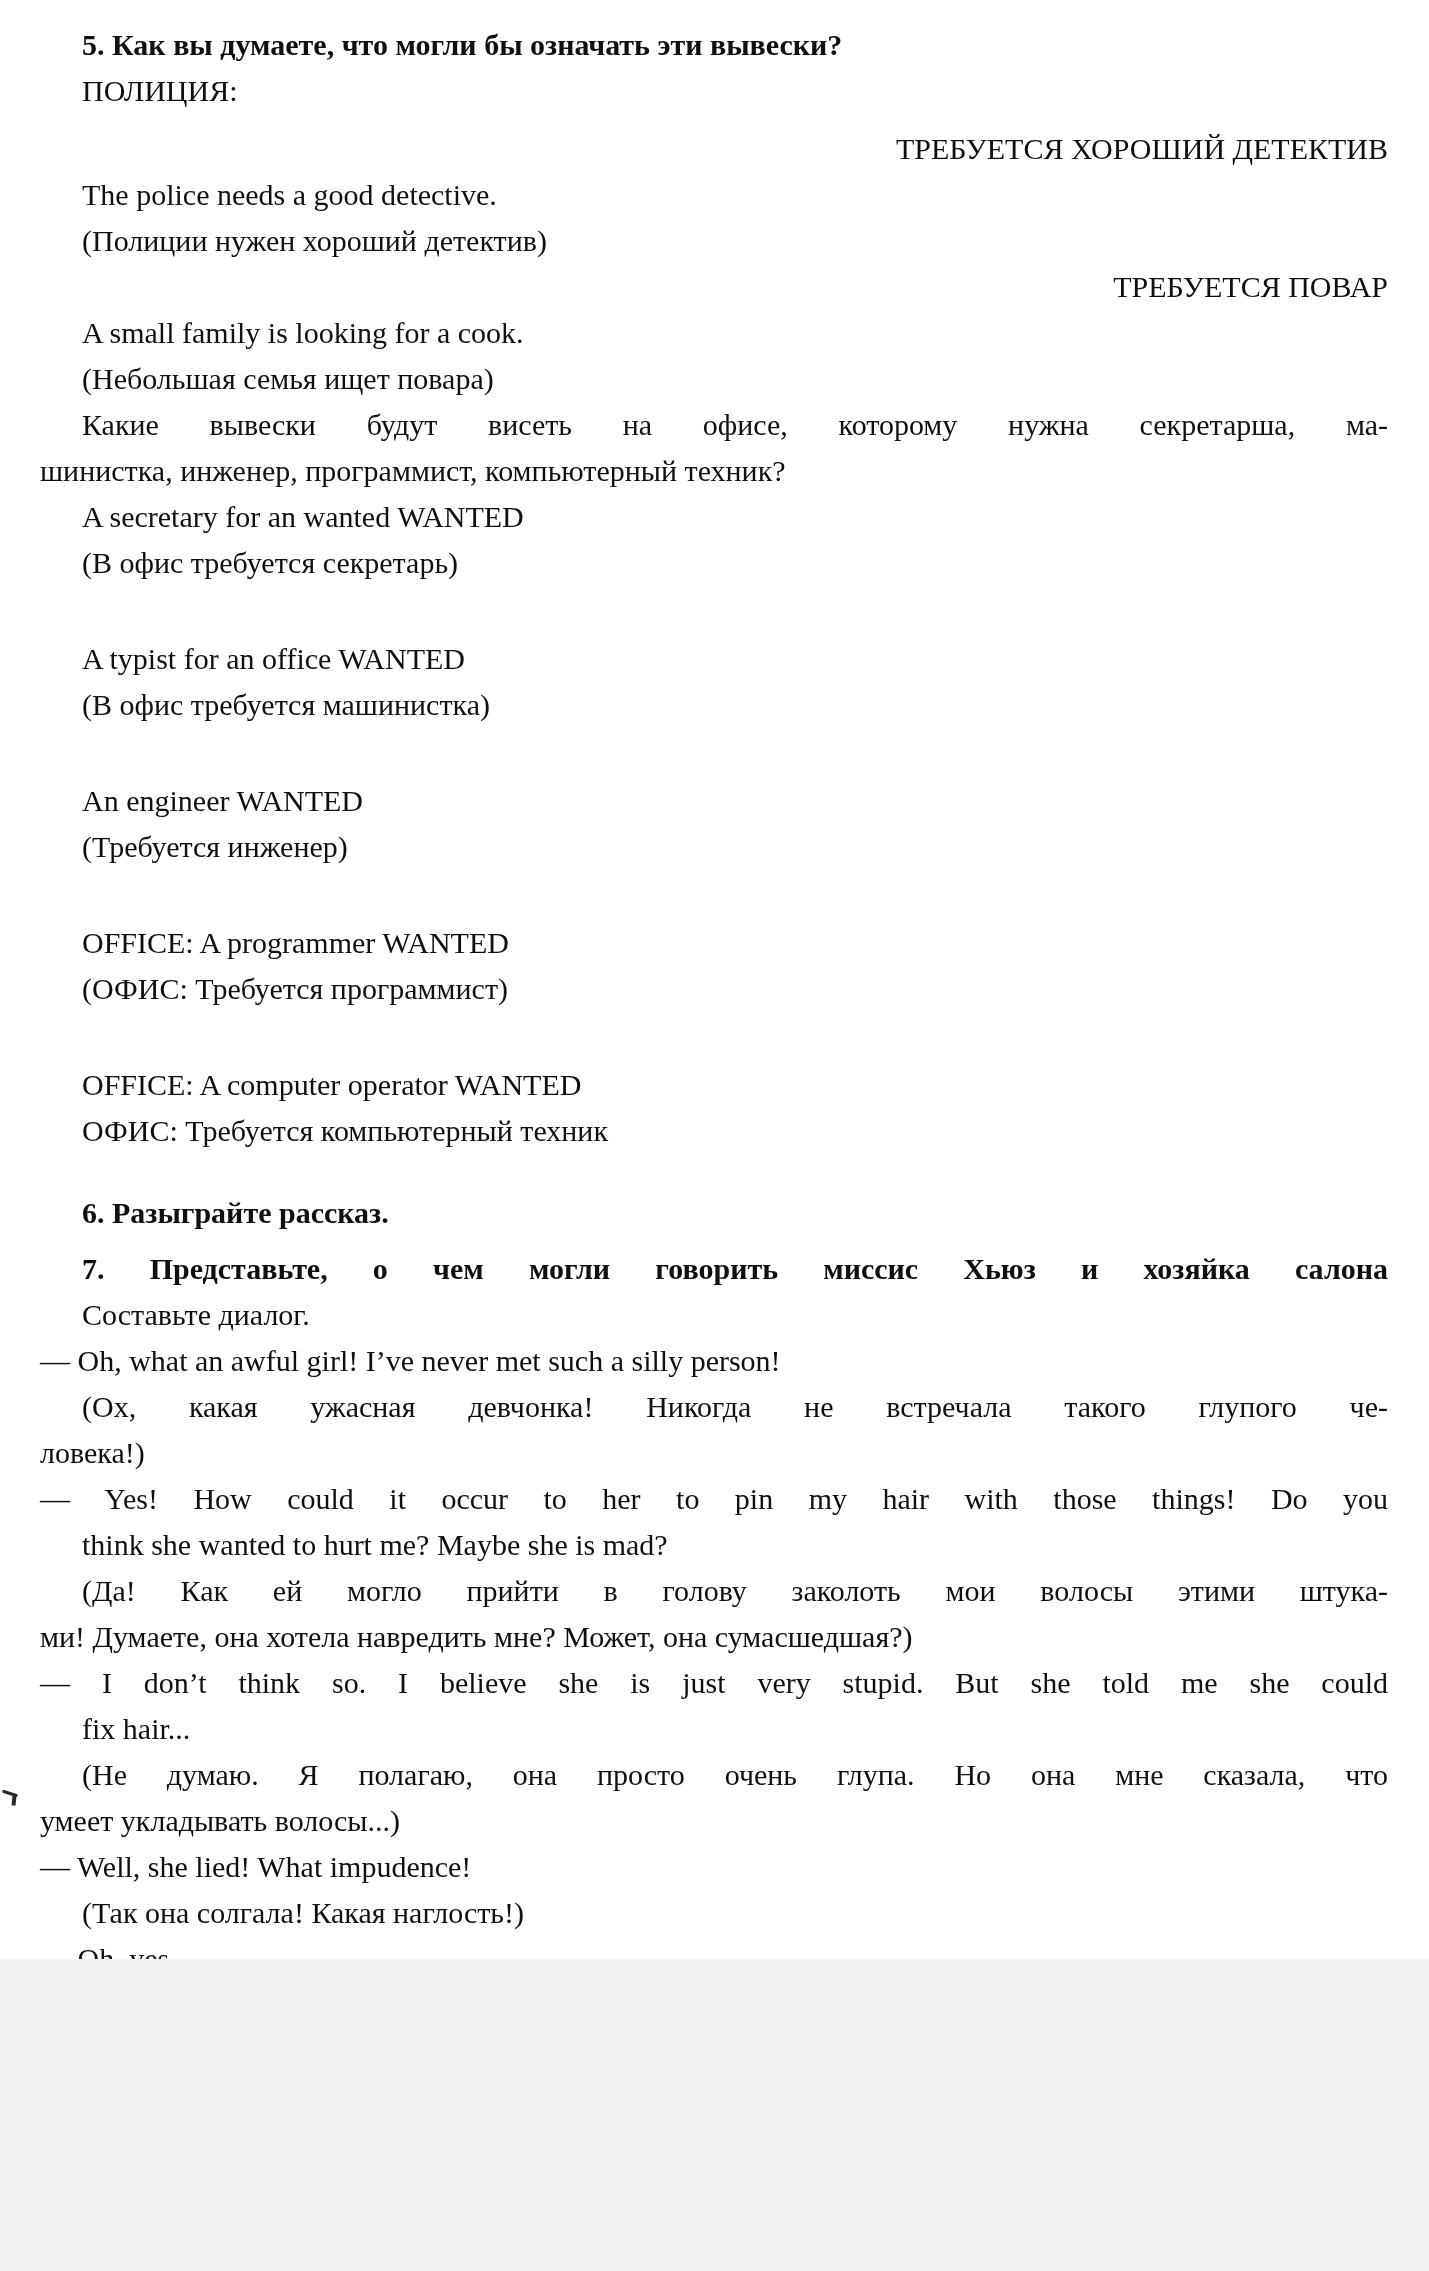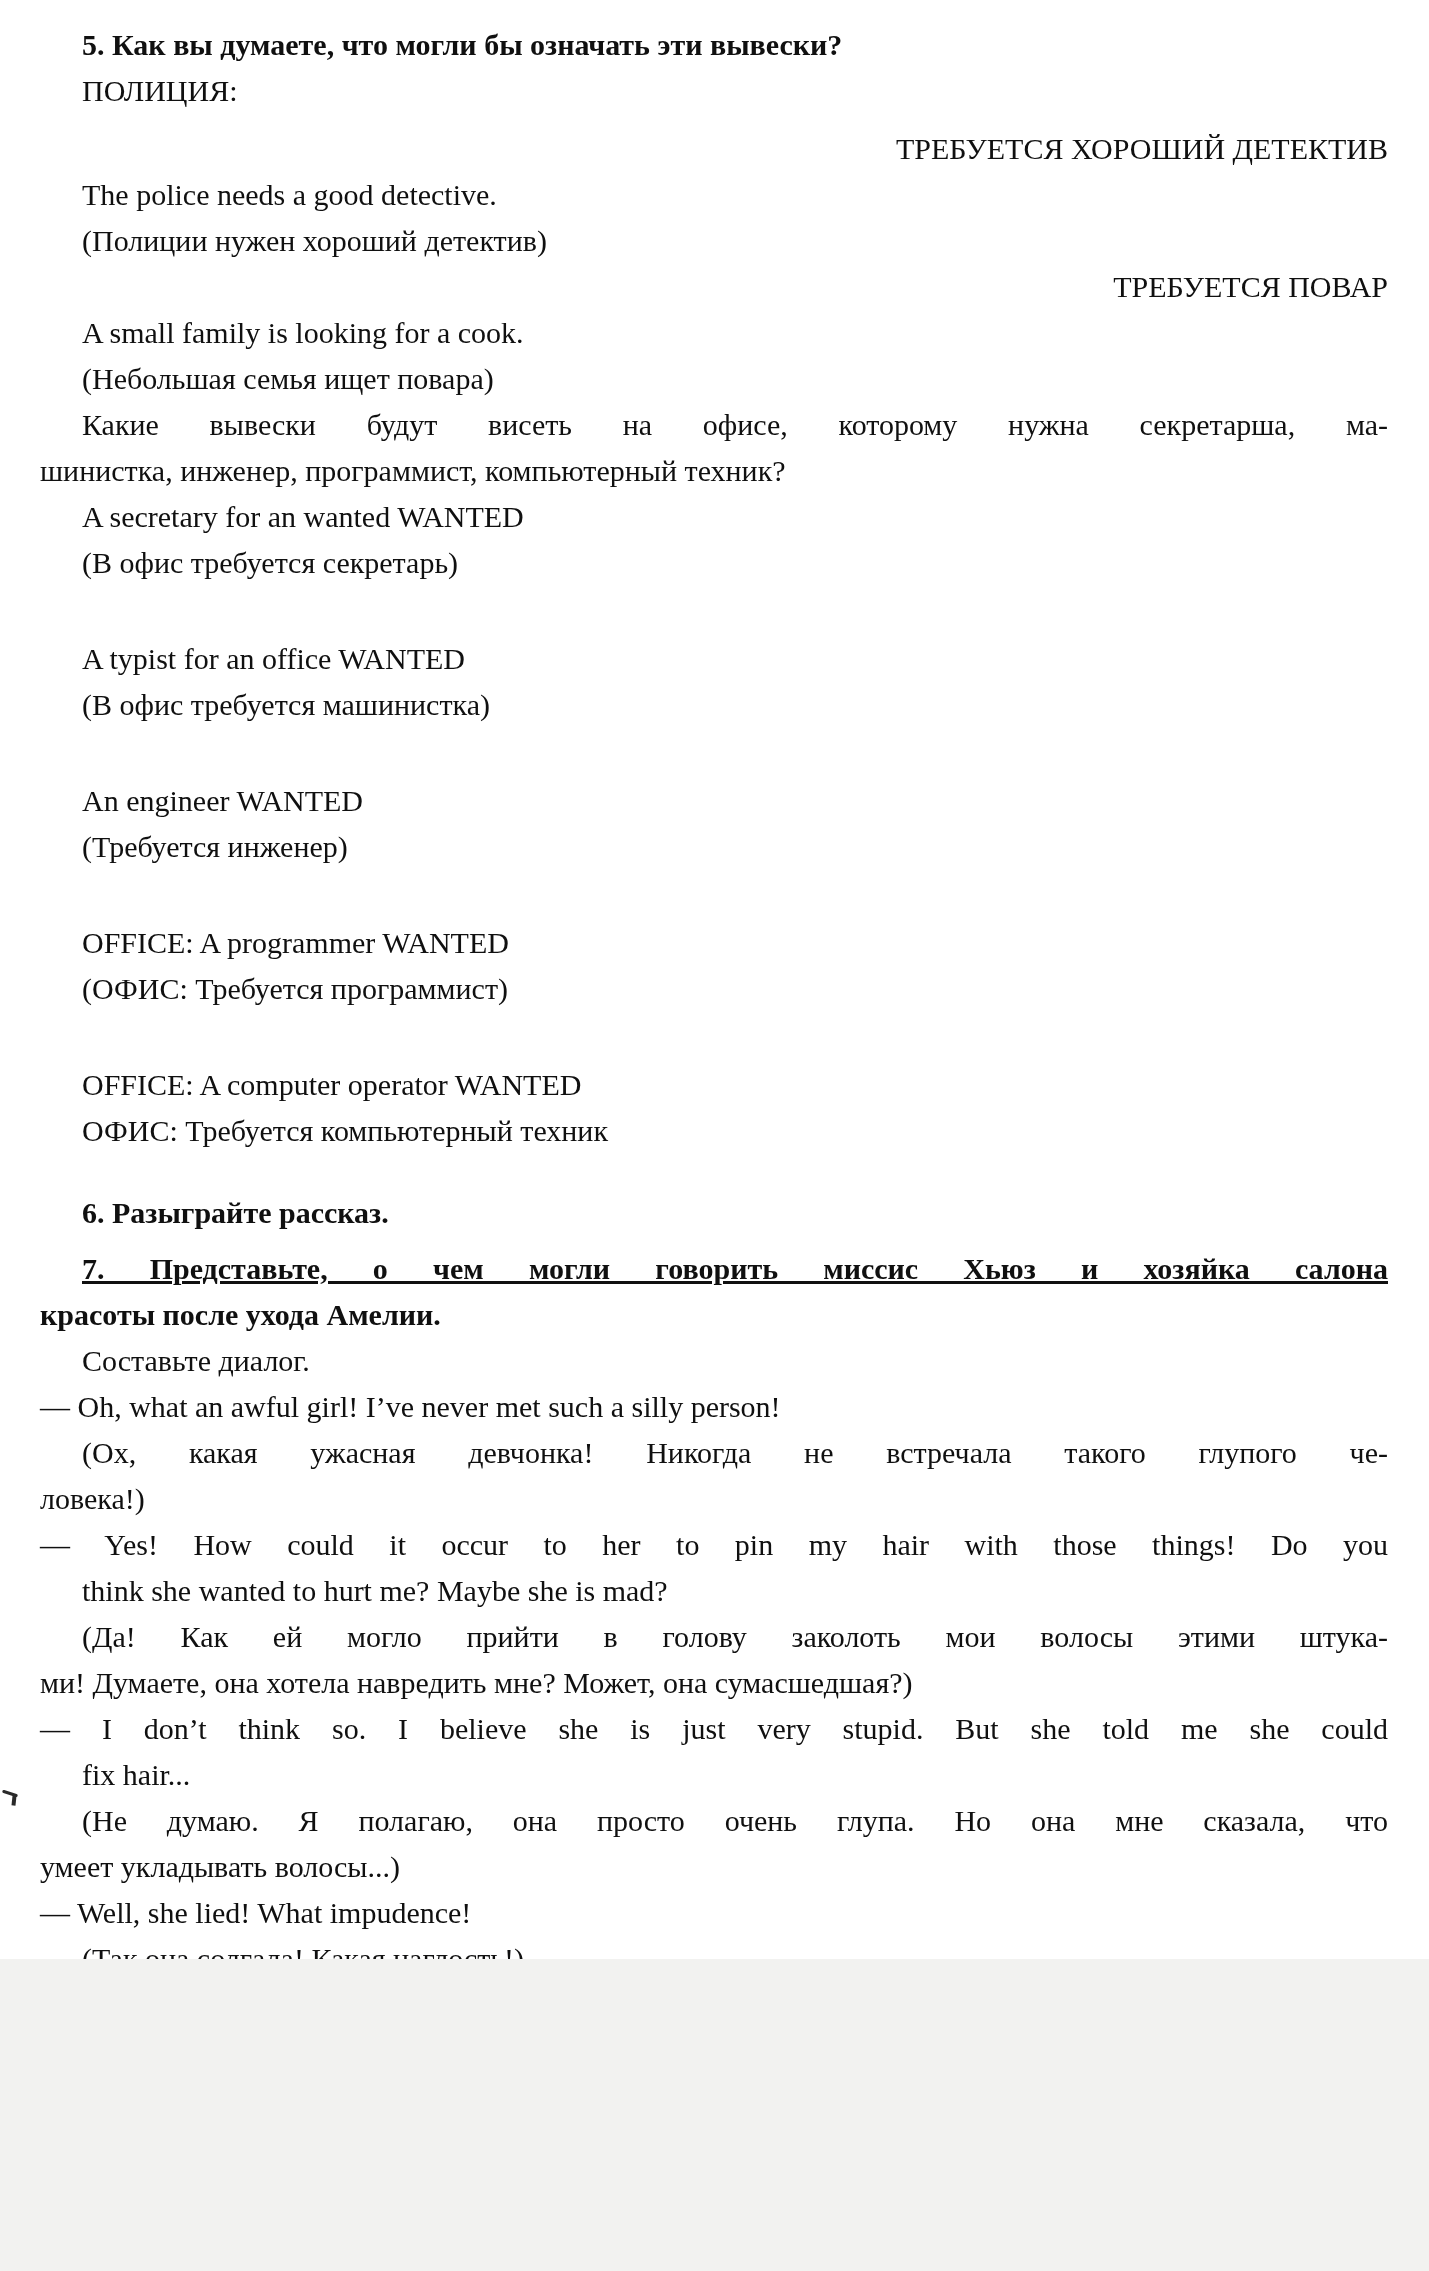--- a/index.html
+++ b/index.html
@@ -37,21 +37,21 @@
   
   .jst {
     text-align: justify;
     text-align-last: justify;
     white-space: normal;
   }
   
   .gap   { margin-top: 50px; }
   .gapsm { margin-top: 36px; }
   .gapxs { margin-top: 12px; }
-  .gapxxs{ margin-top: 10px; text-decoration: underline; }
+  .gapxxs{ margin-top: 10px; }
 
   .page-number {
     position: absolute;
     left: 61px;
     top: 2182px;
     font-size: 43px;
     font-weight: 400;
     letter-spacing: 1px;
   }
   
@@ -97,21 +97,20 @@
     <div class="ln ind gap">A typist for an office WANTED</div>
     <div class="ln ind">(В офис требуется машинистка)</div>
     <div class="ln ind gap">An engineer WANTED</div>
     <div class="ln ind">(Требуется инженер)</div>
     <div class="ln ind gap">OFFICE: A programmer WANTED</div>
     <div class="ln ind">(ОФИС: Требуется программист)</div>
     <div class="ln ind gap">OFFICE: A computer operator WANTED</div>
     <div class="ln ind">ОФИС: Требуется компьютерный техник</div>
     <div class="ln ind b gapsm">6. Разыграйте рассказ.</div>
     <div class="ln ind b jst gapxxs">7. Представьте, о чем могли говорить миссис Хьюз и хозяйка салона</div>
-    <div class="ln b">красоты после ухода Амелии.</div>
     <div class="ln ind">Составьте диалог.</div>
     <div class="ln">— Oh, what an awful girl! I’ve never met such a silly person!</div>
     <div class="ln ind jst">(Ох, какая ужасная девчонка! Никогда не встречала такого глупого че-</div>
     <div class="ln">ловека!)</div>
     <div class="ln jst">— Yes! How could it occur to her to pin my hair with those things! Do you</div>
     <div class="ln ind">think she wanted to hurt me? Maybe she is mad?</div>
     <div class="ln ind jst">(Да! Как ей могло прийти в голову заколоть мои волосы этими штука-</div>
     <div class="ln">ми! Думаете, она хотела навредить мне? Может, она сумасшедшая?)</div>
     <div class="ln jst">— I don’t think so. I believe she is just very stupid. But she told me she could</div>
     <div class="ln ind">fix hair...</div>

